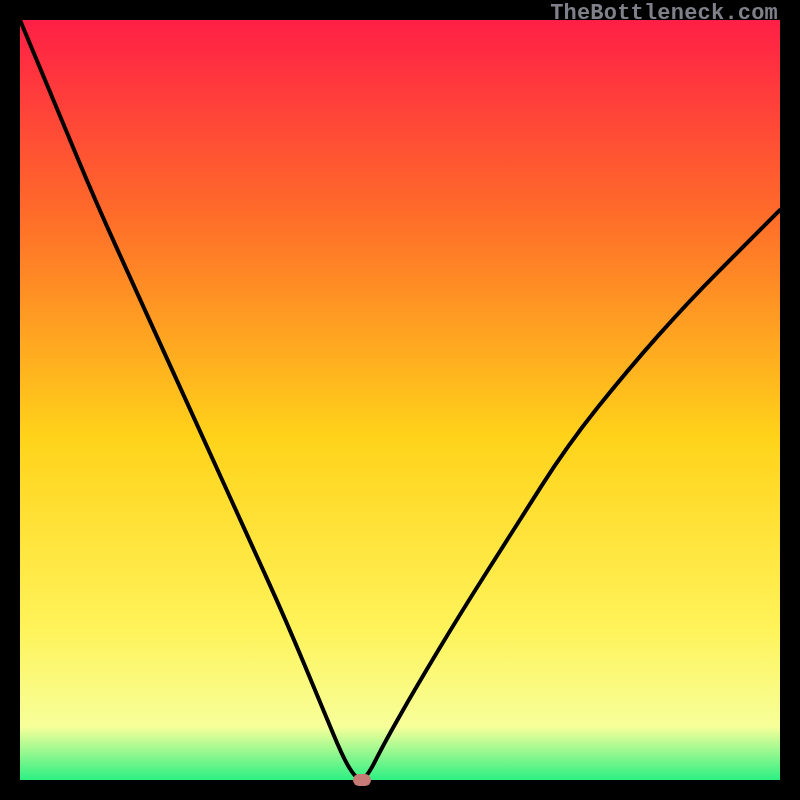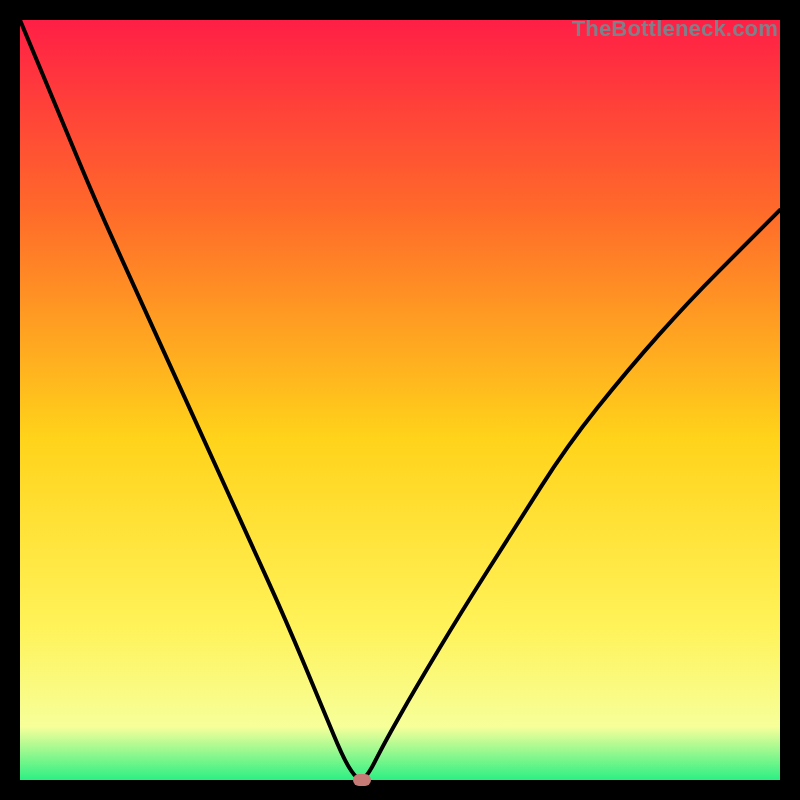--- a/index.html
+++ b/index.html
@@ -20,23 +20,23 @@
   }
   .plot-area {
     position: absolute;
     left: 0;
     top: 0;
     width: 760px;
     height: 760px;
   }
   .watermark {
     position: absolute;
-    top: 16px;
+    top: 1px;
     right: 22px;
-    font-family: Liberation Sans, sans-serif;
+    font-family: Liberation Mono, monospace;
     font-size: 22px;
     font-weight: 600;
     color: #80808a;
     letter-spacing: 0.2px;
   }
   .marker {
     position: absolute;
     width: 18px;
     height: 12px;
     border-radius: 6px;

